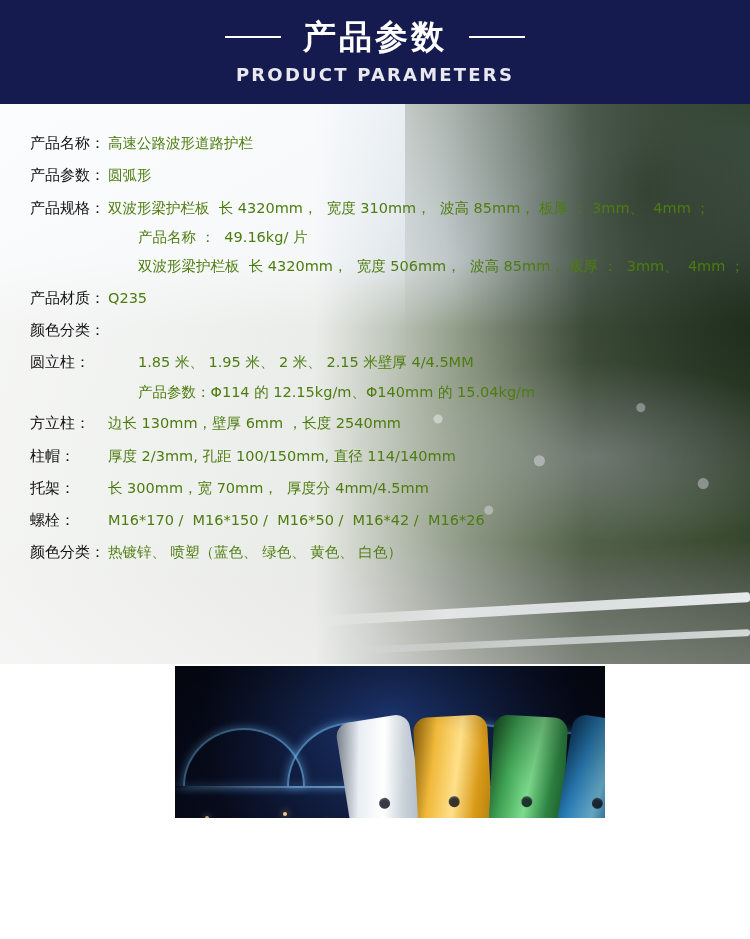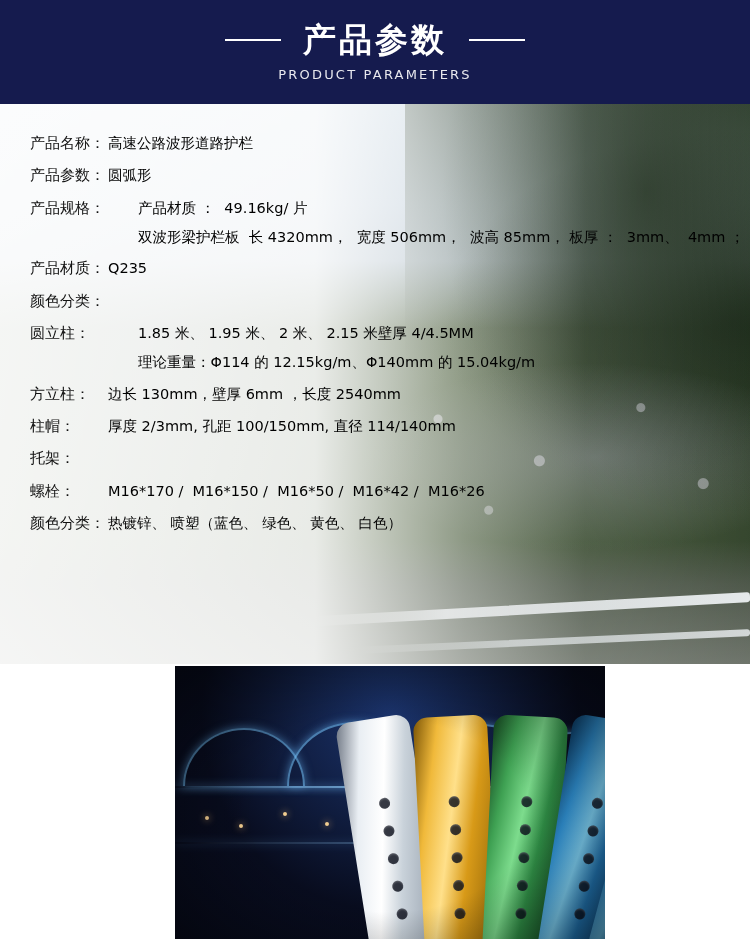--- a/index.html
+++ b/index.html
@@ -9,21 +9,21 @@
   }
   body {
     width: 750px;
     height: 939px;
     font-family: "DejaVu Sans", "Liberation Sans", sans-serif;
     overflow: hidden;
     position: relative;
   }
   .page {
     width: 750px;
-    height: 939px;
+    height: 818px;
     position: relative;
     overflow: hidden;
     background: #ffffff;
   }
 
   
   .header {
     height: 104px;
     background: #151b4e;
     position: relative;
@@ -46,24 +46,24 @@
   }
   .header-title {
     color: #ffffff;
     font-size: 33px;
     font-weight: bold;
     letter-spacing: 3px;
     line-height: 1.1;
   }
   .header-sub {
     color: #e8e8ee;
-    font-size: 13px;
+    font-size: 18px;
     letter-spacing: 2.2px;
     margin-top: 9px;
-    font-weight: normal;
+    font-weight: bold;
   }
 
   
   .body-area {
     position: relative;
     height: 560px;
     overflow: hidden;
   }
   .bg {
     position: absolute;
@@ -159,21 +159,21 @@
     font-size: 15px;
     color: #111;
   }
   .spec-values {
     display: flex;
     flex-direction: column;
   }
   .spec-value {
     white-space: pre;
     font-size: 14.5px;
-    color: #000000;
+    color: #4d7c0f;
   }
   .spec-value + .spec-value {
     margin-top: 7px;
   }
   .indent {
     padding-left: 30px;
   }
 
   
   .photo-wrap {
@@ -300,27 +300,27 @@
       <div class="bg-flowers"></div>
       <div class="bg-road"></div>
       <div class="bg-rail"></div>
       <div class="bg-rail2"></div>
     </div>
     <div class="bg-veil"></div>
 
     <div class="spec-list" id="spec-list">
         <div class="spec-row"><div class="spec-label">产品名称：</div><div class="spec-values"><div class="spec-value">高速公路波形道路护栏</div></div></div>
         <div class="spec-row"><div class="spec-label">产品参数：</div><div class="spec-values"><div class="spec-value">圆弧形</div></div></div>
-        <div class="spec-row"><div class="spec-label">产品规格：</div><div class="spec-values"><div class="spec-value indent">产品材质 ：  49.16kg/ 片</div><div class="spec-value indent">双波形梁护栏板  长 4320mm，  宽度 506mm，  波高 85mm， 板厚 ：  3mm、  4mm ；</div></div></div>
+        <div class="spec-row"><div class="spec-label">产品规格：</div><div class="spec-values"><div class="spec-value">双波形梁护栏板  长 4320mm，  宽度 310mm，  波高 85mm， 板厚 ： 3mm、  4mm ；</div><div class="spec-value indent">产品名称 ：  49.16kg/ 片</div><div class="spec-value indent">双波形梁护栏板  长 4320mm，  宽度 506mm，  波高 85mm， 板厚 ：  3mm、  4mm ；</div></div></div>
         <div class="spec-row"><div class="spec-label">产品材质：</div><div class="spec-values"><div class="spec-value">Q235</div></div></div>
         <div class="spec-row"><div class="spec-label">颜色分类：</div><div class="spec-values"><div class="spec-value"></div></div></div>
-        <div class="spec-row"><div class="spec-label">圆立柱：</div><div class="spec-values"><div class="spec-value indent">1.85 米、 1.95 米、 2 米、 2.15 米壁厚 4/4.5MM</div><div class="spec-value indent">理论重量：Φ114 的 12.15kg/m、Φ140mm 的 15.04kg/m</div></div></div>
+        <div class="spec-row"><div class="spec-label">圆立柱：</div><div class="spec-values"><div class="spec-value indent">1.85 米、 1.95 米、 2 米、 2.15 米壁厚 4/4.5MM</div><div class="spec-value indent">产品参数：Φ114 的 12.15kg/m、Φ140mm 的 15.04kg/m</div></div></div>
         <div class="spec-row"><div class="spec-label">方立柱：</div><div class="spec-values"><div class="spec-value">边长 130mm，壁厚 6mm ，长度 2540mm</div></div></div>
         <div class="spec-row"><div class="spec-label">柱帽：</div><div class="spec-values"><div class="spec-value">厚度 2/3mm, 孔距 100/150mm, 直径 114/140mm</div></div></div>
-        <div class="spec-row"><div class="spec-label">托架：</div></div>
+        <div class="spec-row"><div class="spec-label">托架：</div><div class="spec-values"><div class="spec-value">长 300mm，宽 70mm，  厚度分 4mm/4.5mm</div></div></div>
         <div class="spec-row"><div class="spec-label">螺栓：</div><div class="spec-values"><div class="spec-value">M16*170 /  M16*150 /  M16*50 /  M16*42 /  M16*26</div></div></div>
         <div class="spec-row"><div class="spec-label">颜色分类：</div><div class="spec-values"><div class="spec-value">热镀锌、 喷塑（蓝色、 绿色、 黄色、 白色）</div></div></div>
       </div>
   </div>
 
   <div class="photo-wrap">
     <div class="photo">
       <div class="arch a1"></div>
       <div class="arch a2"></div>
       <div class="arch a3"></div>

